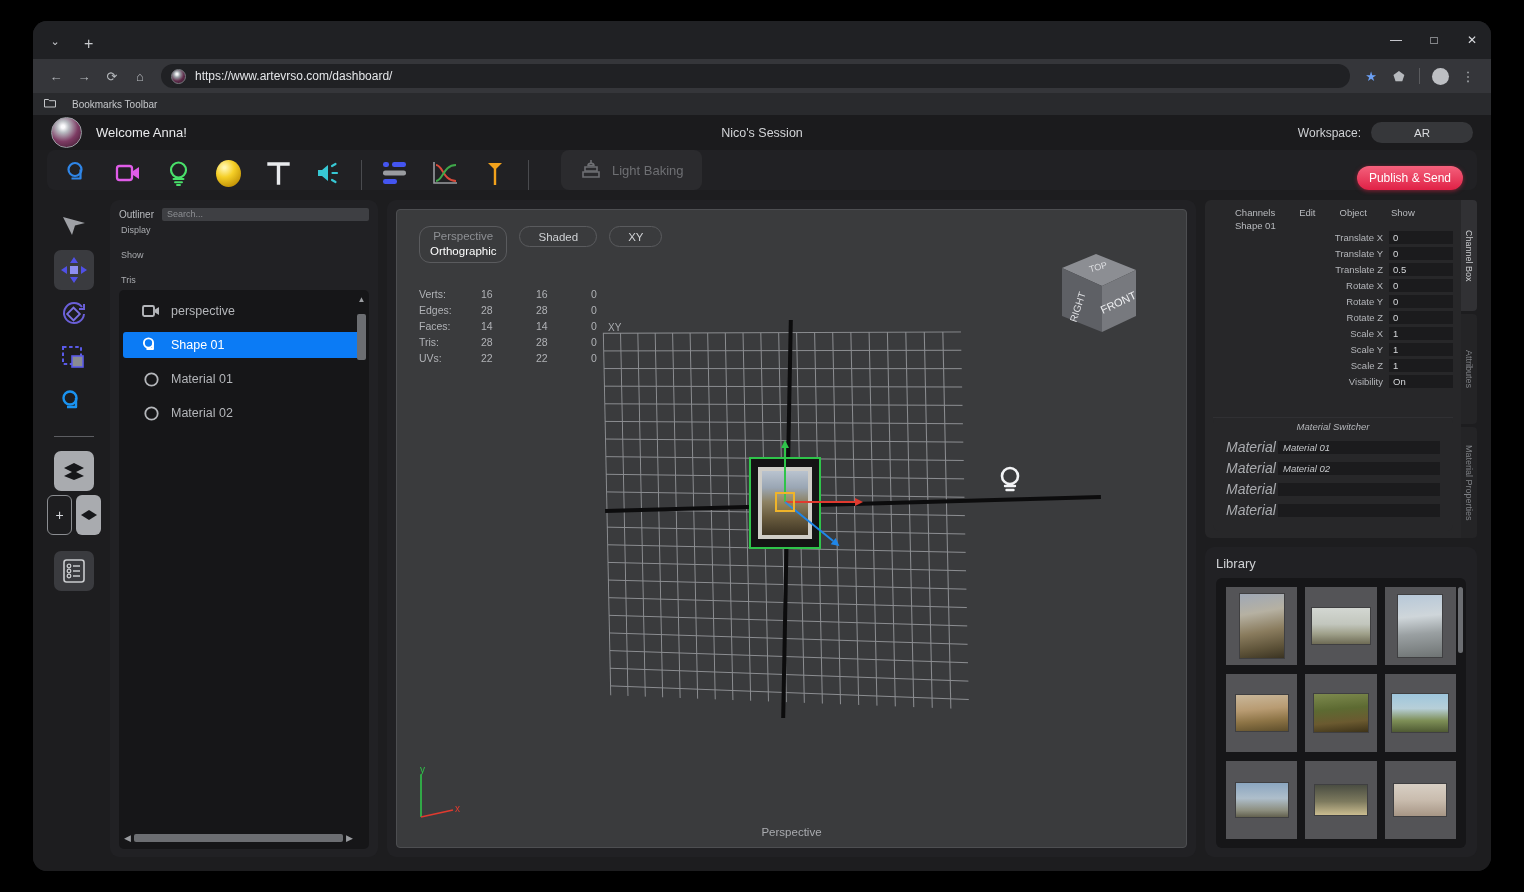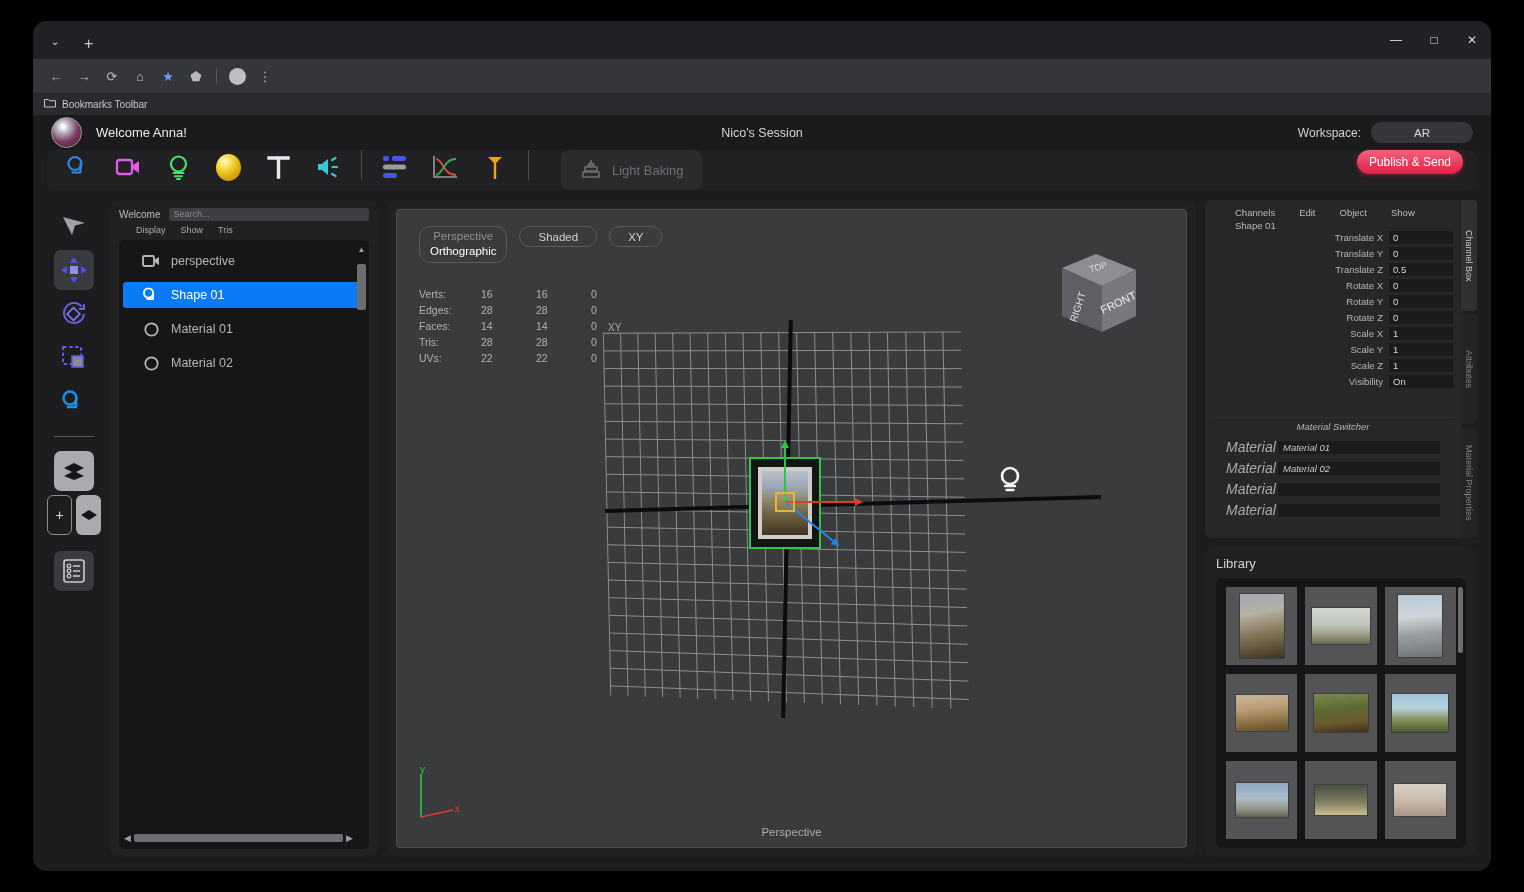--- a/index.html
+++ b/index.html
@@ -55,21 +55,21 @@
     display: flex; align-items: center; gap: 9px; padding: 0 10px;
     margin: 0 6px; color: #e4e6e9; font-size: 12px;
   }
   .omnifav {
     width: 15px; height: 15px; border-radius: 50%;
     background: radial-gradient(circle at 38% 32%, #f3f3f5 8%, #9aa0a6 26%, #5f2b4a 58%, #2b1324 100%);
     border: 1px solid #787a7f; flex: none;
   }
   #bookmarkbar {
     height: 22px; background: #292a2d; display: flex; align-items: center;
-    gap: 6px; padding-left: 11px; color: #c5c7ca; font-size: 10px;
+    gap: 16px; padding-left: 11px; color: #c5c7ca; font-size: 10px;
   }
 
   
   #app {
     position: relative; height: 756px; background: #1d1d1f;
     display: flex; flex-direction: column;
   }
   #apphead {
     height: 50px; display: flex; align-items: center; padding: 0 18px;
     background: #1b1b1d; position: relative;
@@ -87,21 +87,21 @@
   #wsblock { margin-left: auto; display: flex; align-items: center; gap: 10px; z-index: 2; }
   #wslabel { color: #cfd1d4; font-size: 12px; }
   #wsvalue {
     width: 102px; height: 21px; border-radius: 11px; background: #36373a;
     color: #d9dbde; font-size: 11.5px; display: flex; align-items: center;
     justify-content: center;
   }
 
   #toolbar {
     height: 52px; margin: 0 14px; background: #212124; border-radius: 8px;
-    display: flex; align-items: flex-start; padding: 0 14px; gap: 16px;
+    display: flex; align-items: flex-end; padding: 0 14px; gap: 16px;
     position: relative;
   }
   .tbicon { width: 34px; height: 34px; display: flex; align-items: center; justify-content: center; }
   .tbsep { width: 1px; height: 30px; background: #4a4b4f; }
   #lightbake {
     display: flex; align-items: center; gap: 9px; height: 40px;
     padding: 0 18px; border-radius: 8px; background: #2b2b2e;
     color: #6e6f73; font-size: 13px; margin-left: 16px;
   }
   #publish {
@@ -128,21 +128,21 @@
   #outliner {
     width: 268px; background: #212124; border-radius: 9px; padding: 8px 9px;
     display: flex; flex-direction: column;
   }
   #outlinerrow1 { display: flex; align-items: center; gap: 8px; }
   #outlinertitle { color: #b9bbbf; font-size: 10px; }
   #outlinersearch {
     flex: 1; height: 13px; background: #3e3f43; border-radius: 2px;
     color: #8d8f93; font-size: 9px; padding-left: 5px; line-height: 13px;
   }
-  #outlinermenus { display: flex; gap: 15px; margin: 4px 0 5px 17px; }
+  #outlinermenus { display: flex; gap: 15px; margin: 4px 0 5px 2px; flex-direction: column; }
   .omenu { color: #a9abaf; font-size: 9px; }
   #outlinerlist {
     flex: 1; background: #161618; border-radius: 5px; position: relative;
     padding: 8px 4px 0 4px; overflow: hidden;
   }
   .orow {
     display: flex; align-items: center; gap: 10px; height: 26px;
     padding-left: 18px; border-radius: 3px; color: #b4b6ba; font-size: 12.5px;
     margin-bottom: 8px;
   }
@@ -282,20 +282,24 @@
     <div class="wbtn">—</div>
     <div class="wbtn">□</div>
     <div class="wbtn">✕</div>
   </div>
 
   <div id="navbar">
     <div class="navicon">←</div>
     <div class="navicon">→</div>
     <div class="navicon">⟳</div>
     <div class="navicon">⌂</div>
+    <div id="omnibox">
+      <span class="omnifav"></span>
+      <span>https://www.artevrso.com/dashboard/</span>
+    </div>
     <div class="navicon" style="color:#6ba0f5;">★</div>
     <div class="navicon">⬟</div>
     <div style="width:1px;height:16px;background:#5a5b5e;margin:0 5px;"></div>
     <div class="navicon">
       <span style="width:17px;height:17px;border-radius:50%;background:#bdbfc3;display:block;"></span>
     </div>
     <div class="navicon">⋮</div>
   </div>
 
   <div id="bookmarkbar">
@@ -446,21 +450,21 @@
               <circle cx="8" cy="8" r="1.8" fill="none" stroke="#c9cbce" stroke-width="1.3"></circle>
               <circle cx="8" cy="13" r="1.8" fill="none" stroke="#c9cbce" stroke-width="1.3"></circle>
               <circle cx="8" cy="18" r="1.8" fill="none" stroke="#c9cbce" stroke-width="1.3"></circle>
               <path d="M12 8h7M12 13h7M12 18h7" stroke="#c9cbce" stroke-width="1.3"></path>
             </svg>
         </div>
       </div>
 
       <div id="outliner">
         <div id="outlinerrow1">
-          <span id="outlinertitle">Welcome</span>
+          <span id="outlinertitle">Outliner</span>
           <span id="outlinersearch">Search...</span>
         </div>
         <div id="outlinermenus">
           <span class="omenu">Display</span>
           <span class="omenu">Show</span>
           <span class="omenu">Tris</span>
         </div>
         <div id="outlinerlist">
 
           <div class="orow">

